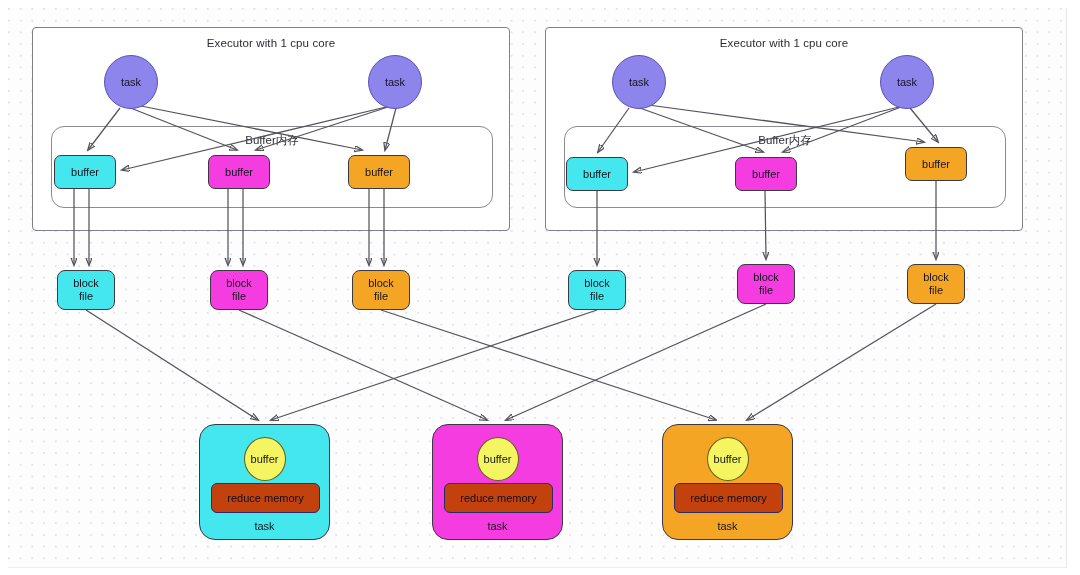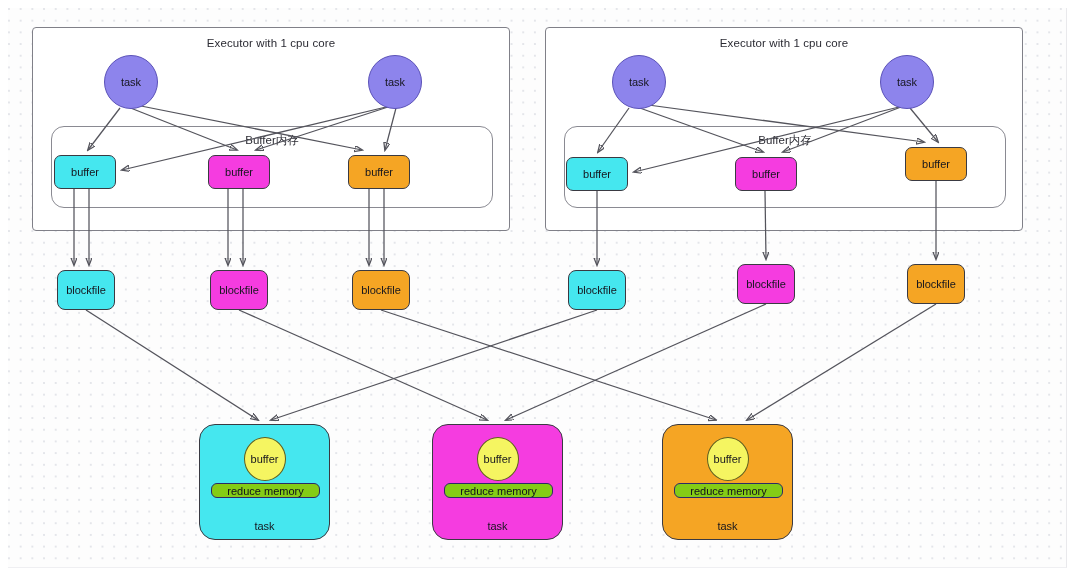--- a/index.html
+++ b/index.html
@@ -105,21 +105,21 @@
   }
 
   .block-box {
     position: absolute;
     width: 58px;
     height: 40px;
     border-radius: 8px;
     box-sizing: border-box;
     border: 1.4px solid #3a3a42;
     display: flex;
-    flex-direction: row;
+    flex-direction: column;
     align-items: center;
     justify-content: center;
     line-height: 1.15;
     font-size: 11px;
     color: #16161e;
     z-index: 6;
   }
 
   .reduce-task {
     position: absolute;
@@ -145,23 +145,23 @@
     align-items: center;
     justify-content: center;
     font-size: 11px;
     color: #16161e;
   }
   .reduce-mem {
     position: absolute;
     left: 11px;
     top: 58px;
     width: 109px;
-    height: 15px;
+    height: 30px;
     border-radius: 6px;
-    background: #84cc16;
+    background: #c2410c;
     border: 1.4px solid #2d2a66;
     box-sizing: border-box;
     display: flex;
     align-items: center;
     justify-content: center;
     font-size: 11px;
     color: #10101c;
   }
   .reduce-label {
     position: absolute;

